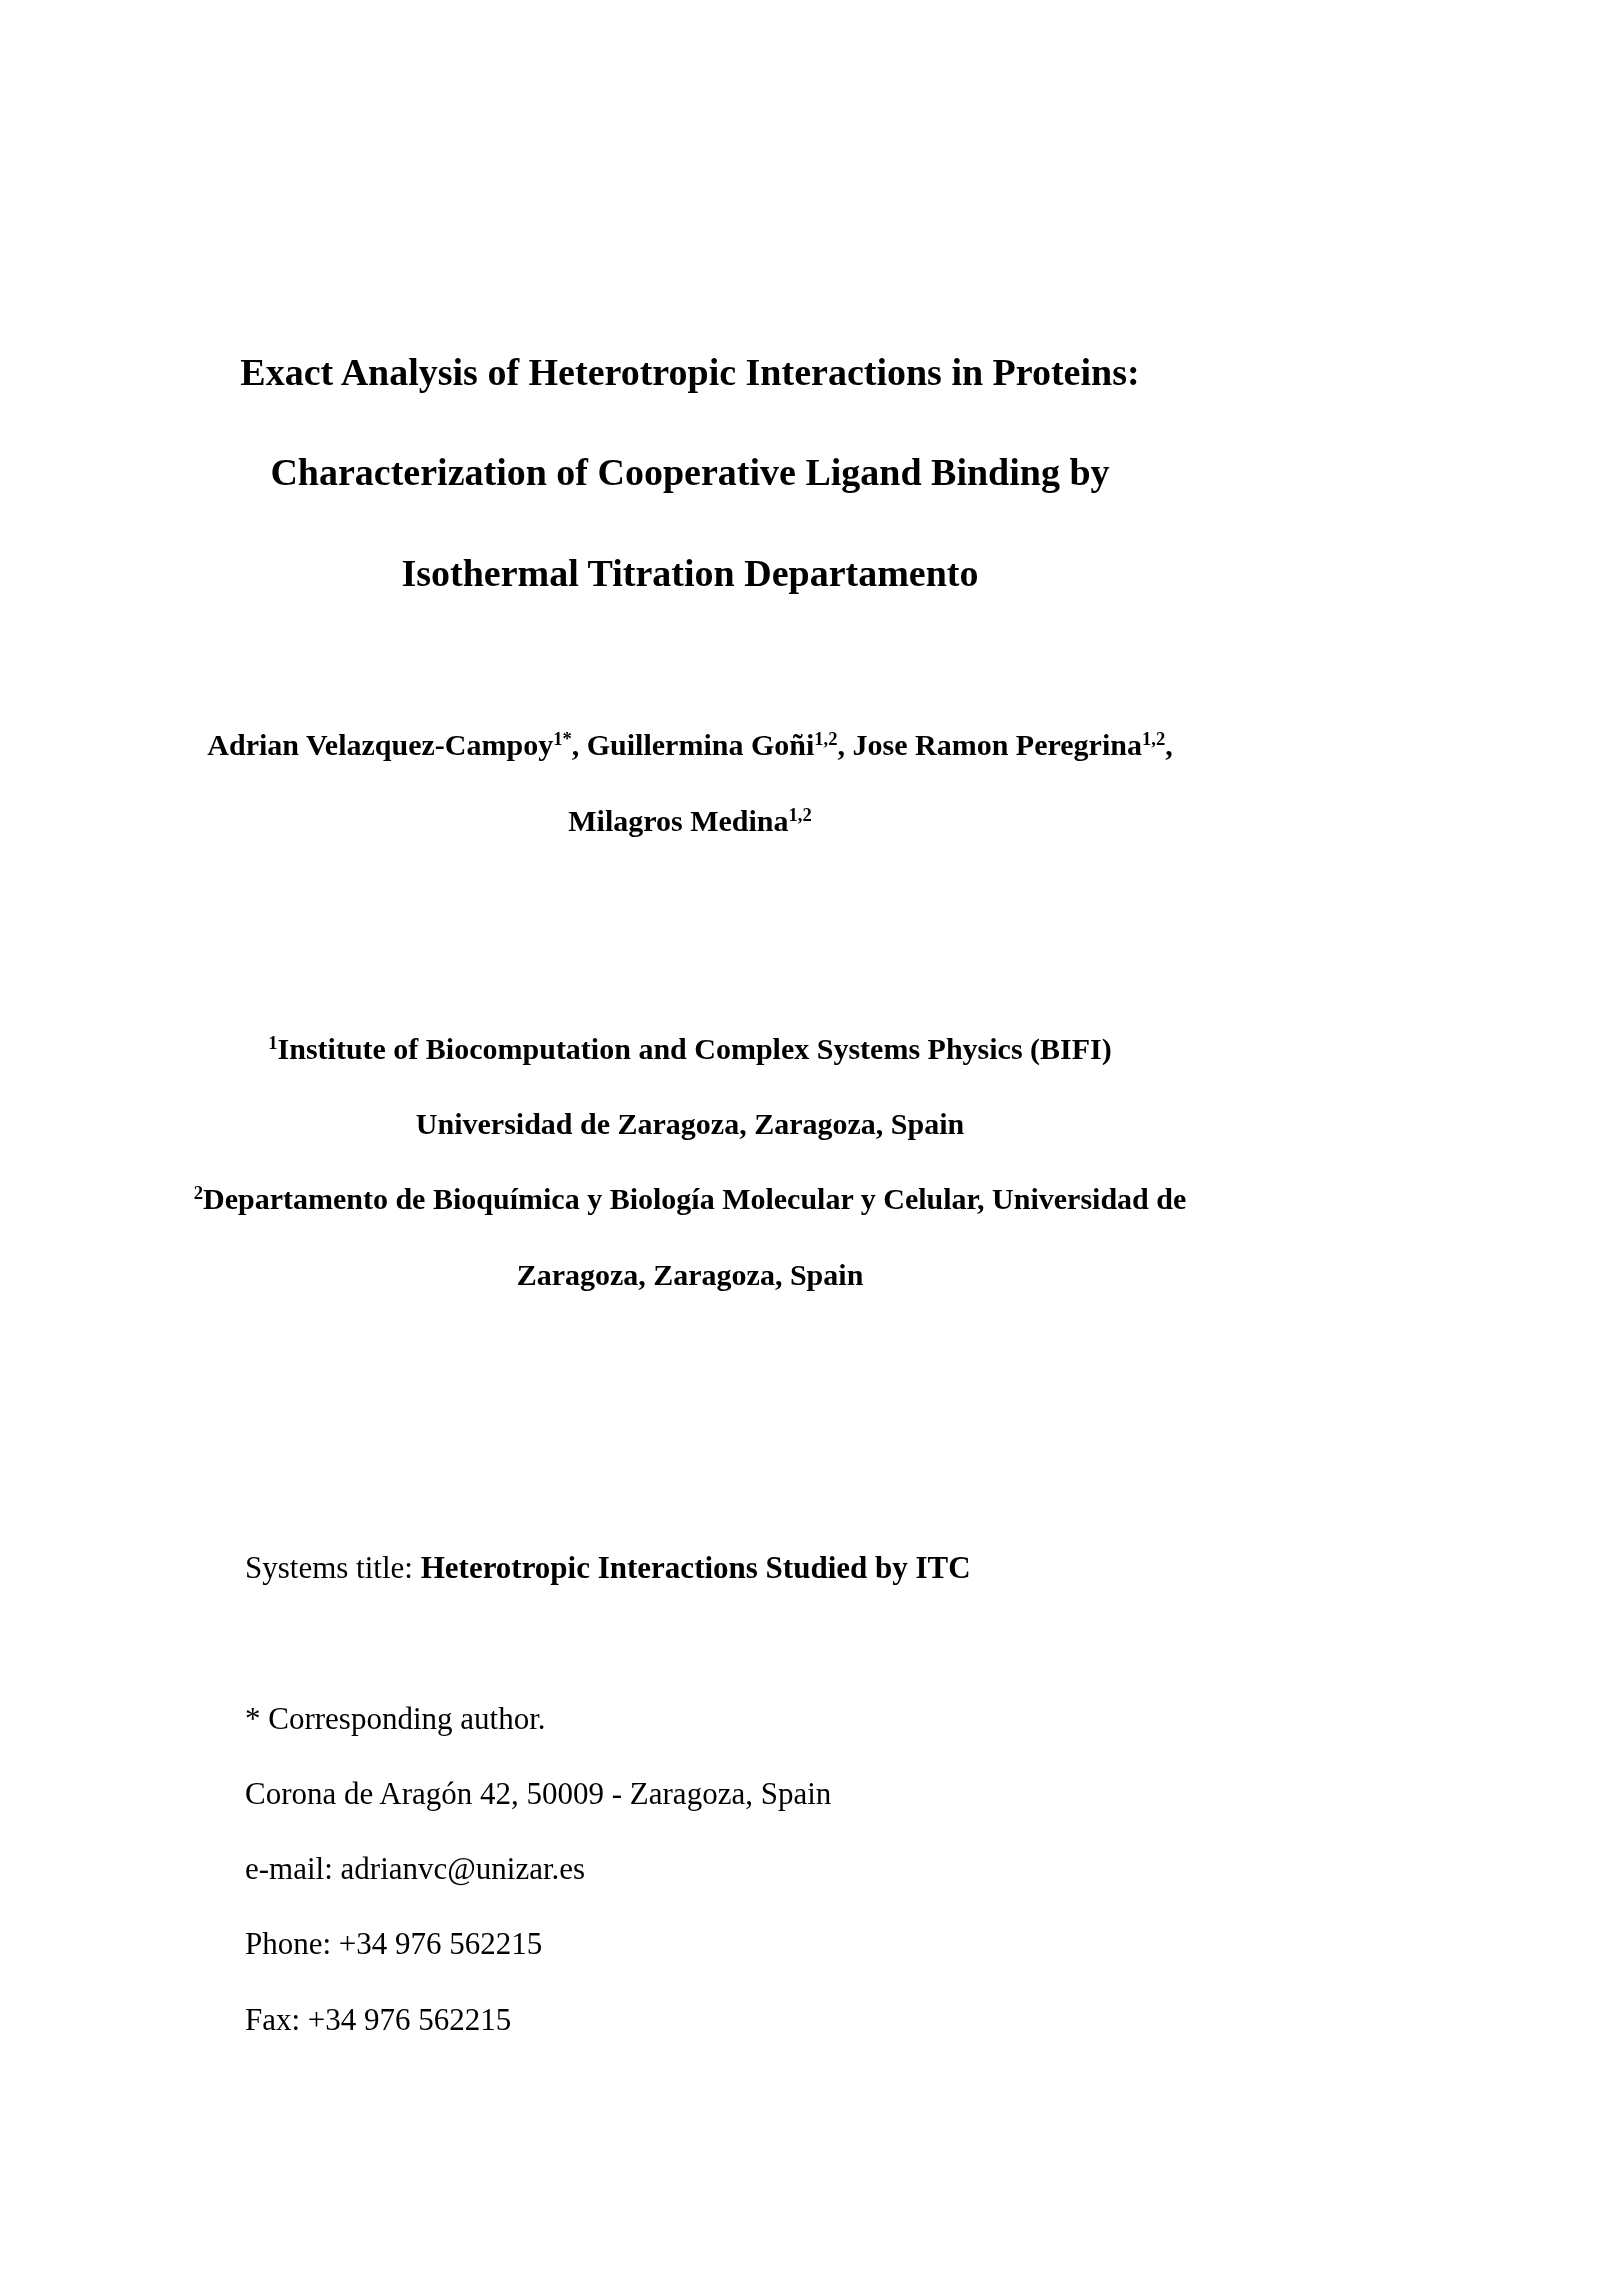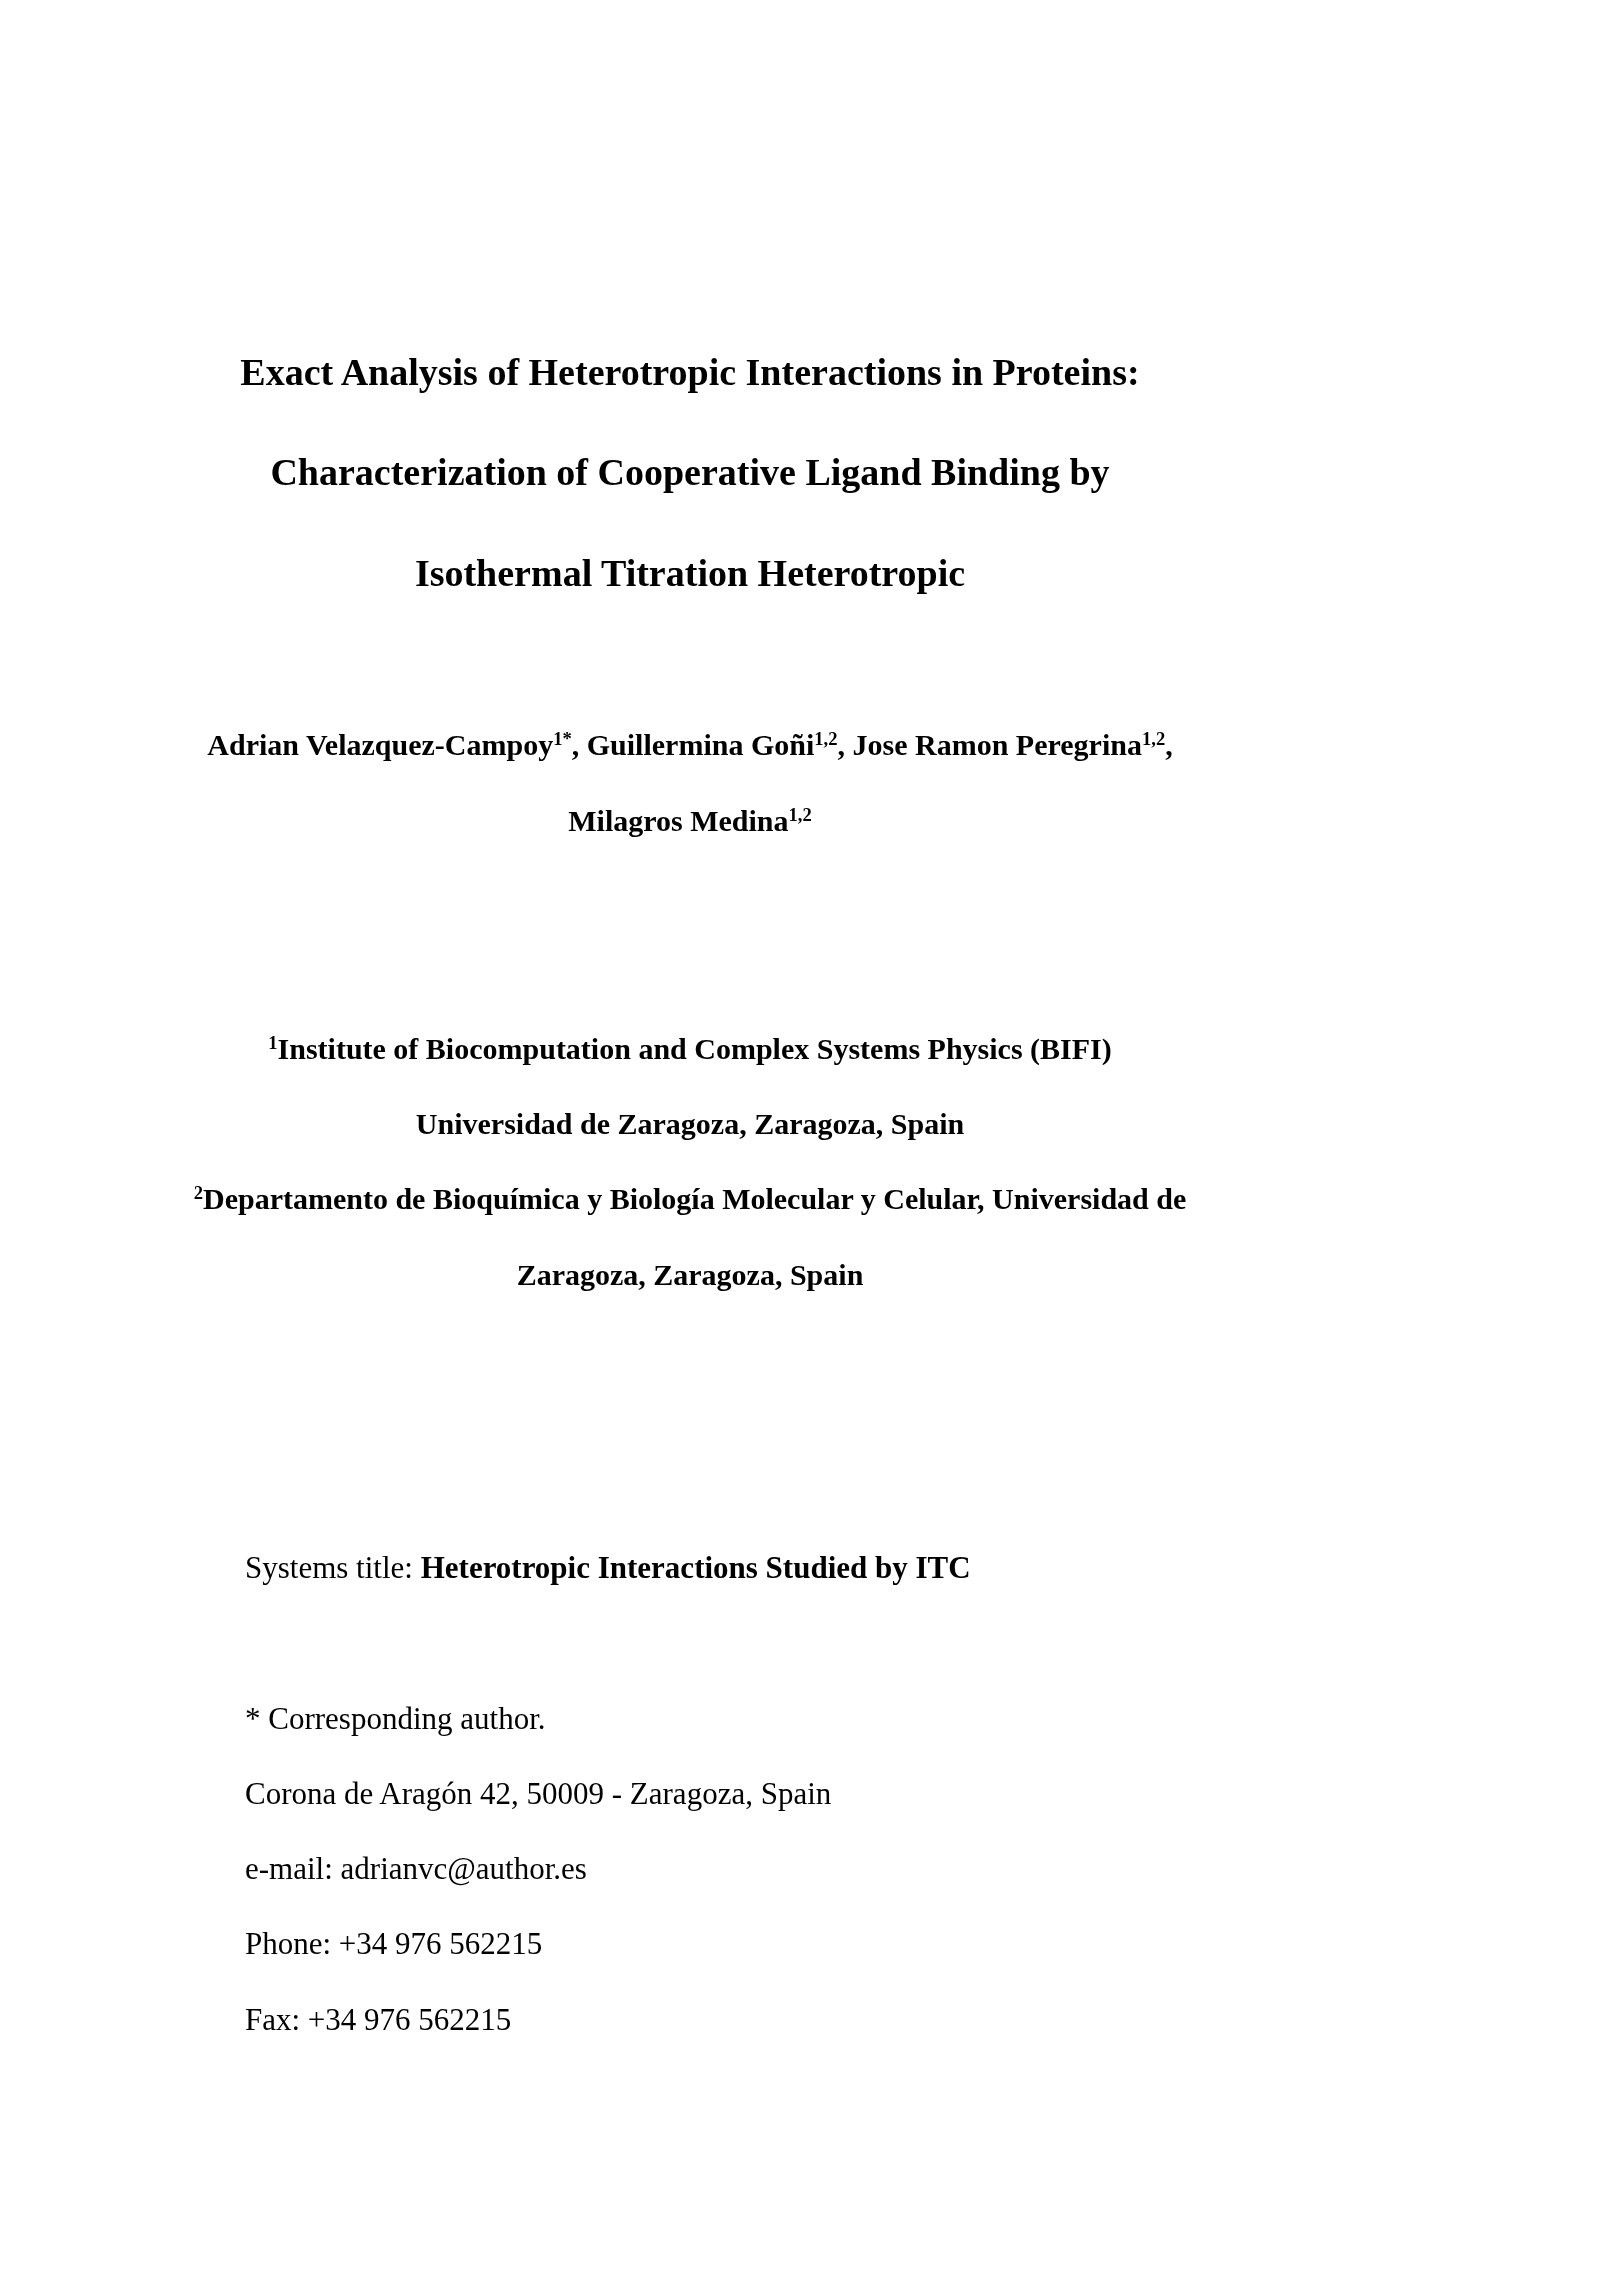--- a/index.html
+++ b/index.html
@@ -13,21 +13,21 @@
     .aff { font-weight: bold; font-size: 30px; line-height: 1; text-align: center; }
     sup { font-size: 0.62em; vertical-align: 0; position: relative; top: -0.55em; }
     .left { position: absolute; left: 245px; font-size: 31px; line-height: 1; }
     .bold { font-weight: bold; }
   </style>
 </head>
 <body>
 
 <div class="center title" style="top:353px">Exact Analysis of Heterotropic Interactions in Proteins:</div>
 <div class="center title" style="top:453px">Characterization of Cooperative Ligand Binding by</div>
-<div class="center title" style="top:554px">Isothermal Titration Heterotropic</div>
+<div class="center title" style="top:554px">Isothermal Titration Departamento</div>
 
 <div class="center authors" style="top:730px">
   <span>Adrian Velazquez-Campoy</span><sup>1*</sup><span>, </span><span>Guillermina Goñi</span><sup>1,2</sup><span>, </span><span>Jose Ramon Peregrina</span><sup>1,2</sup><span>,</span>
 </div>
 <div class="center authors" style="top:806px">
   <span>Milagros Medina</span><sup>1,2</sup>
 </div>
 
 <div class="center aff" style="top:1034px">
   <sup>1</sup><span>Institute of Biocomputation and Complex Systems Physics (BIFI)</span>
@@ -37,16 +37,16 @@
   <sup>2</sup><span>Departamento de Bioquímica y Biología Molecular y Celular, Universidad de</span>
 </div>
 <div class="center aff" style="top:1260px">Zaragoza, Zaragoza, Spain</div>
 
 <div class="left" style="top:1552px">
   <span>Systems title: </span><span class="bold">Heterotropic Interactions Studied by ITC</span>
 </div>
 
 <div class="left" style="top:1703px">* Corresponding author.</div>
 <div class="left" style="top:1778px">Corona de Aragón 42, 50009 - Zaragoza, Spain</div>
-<div class="left" style="top:1853px">e-mail: adrianvc@author.es</div>
+<div class="left" style="top:1853px">e-mail: adrianvc@unizar.es</div>
 <div class="left" style="top:1928px">Phone: +34 976 562215</div>
 <div class="left" style="top:2004px">Fax: +34 976 562215</div>
 
 
 </body></html>

